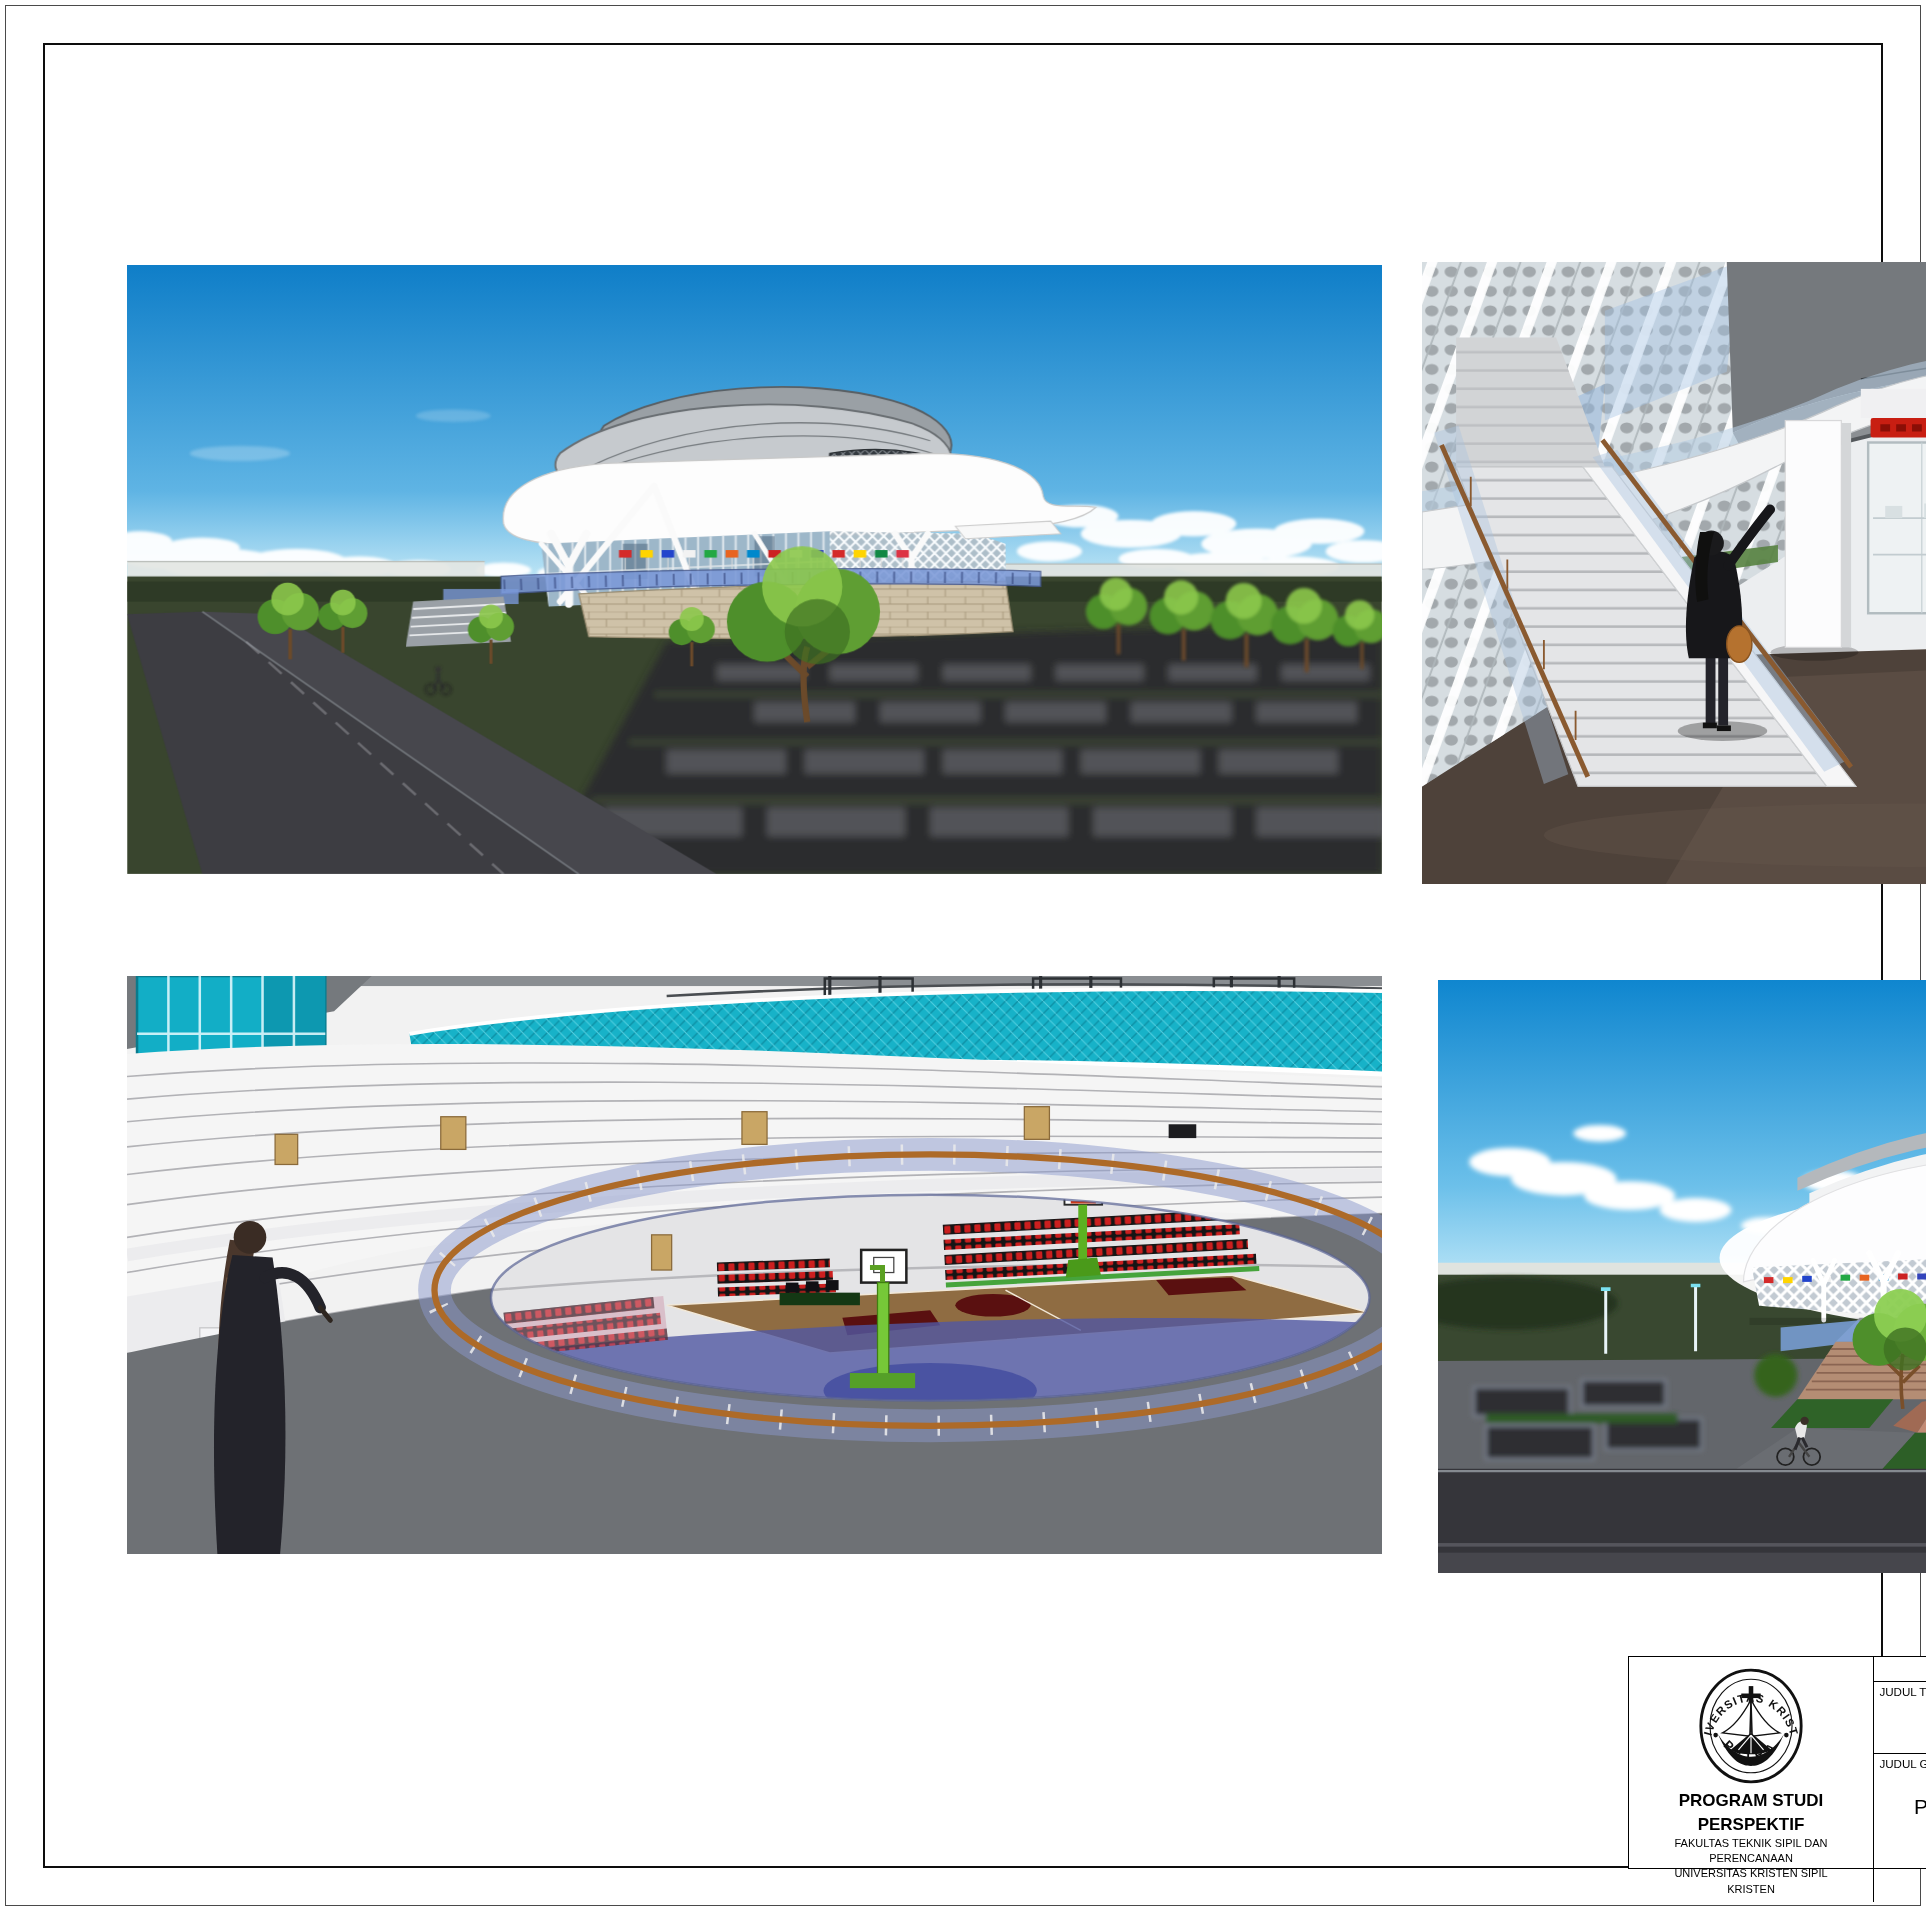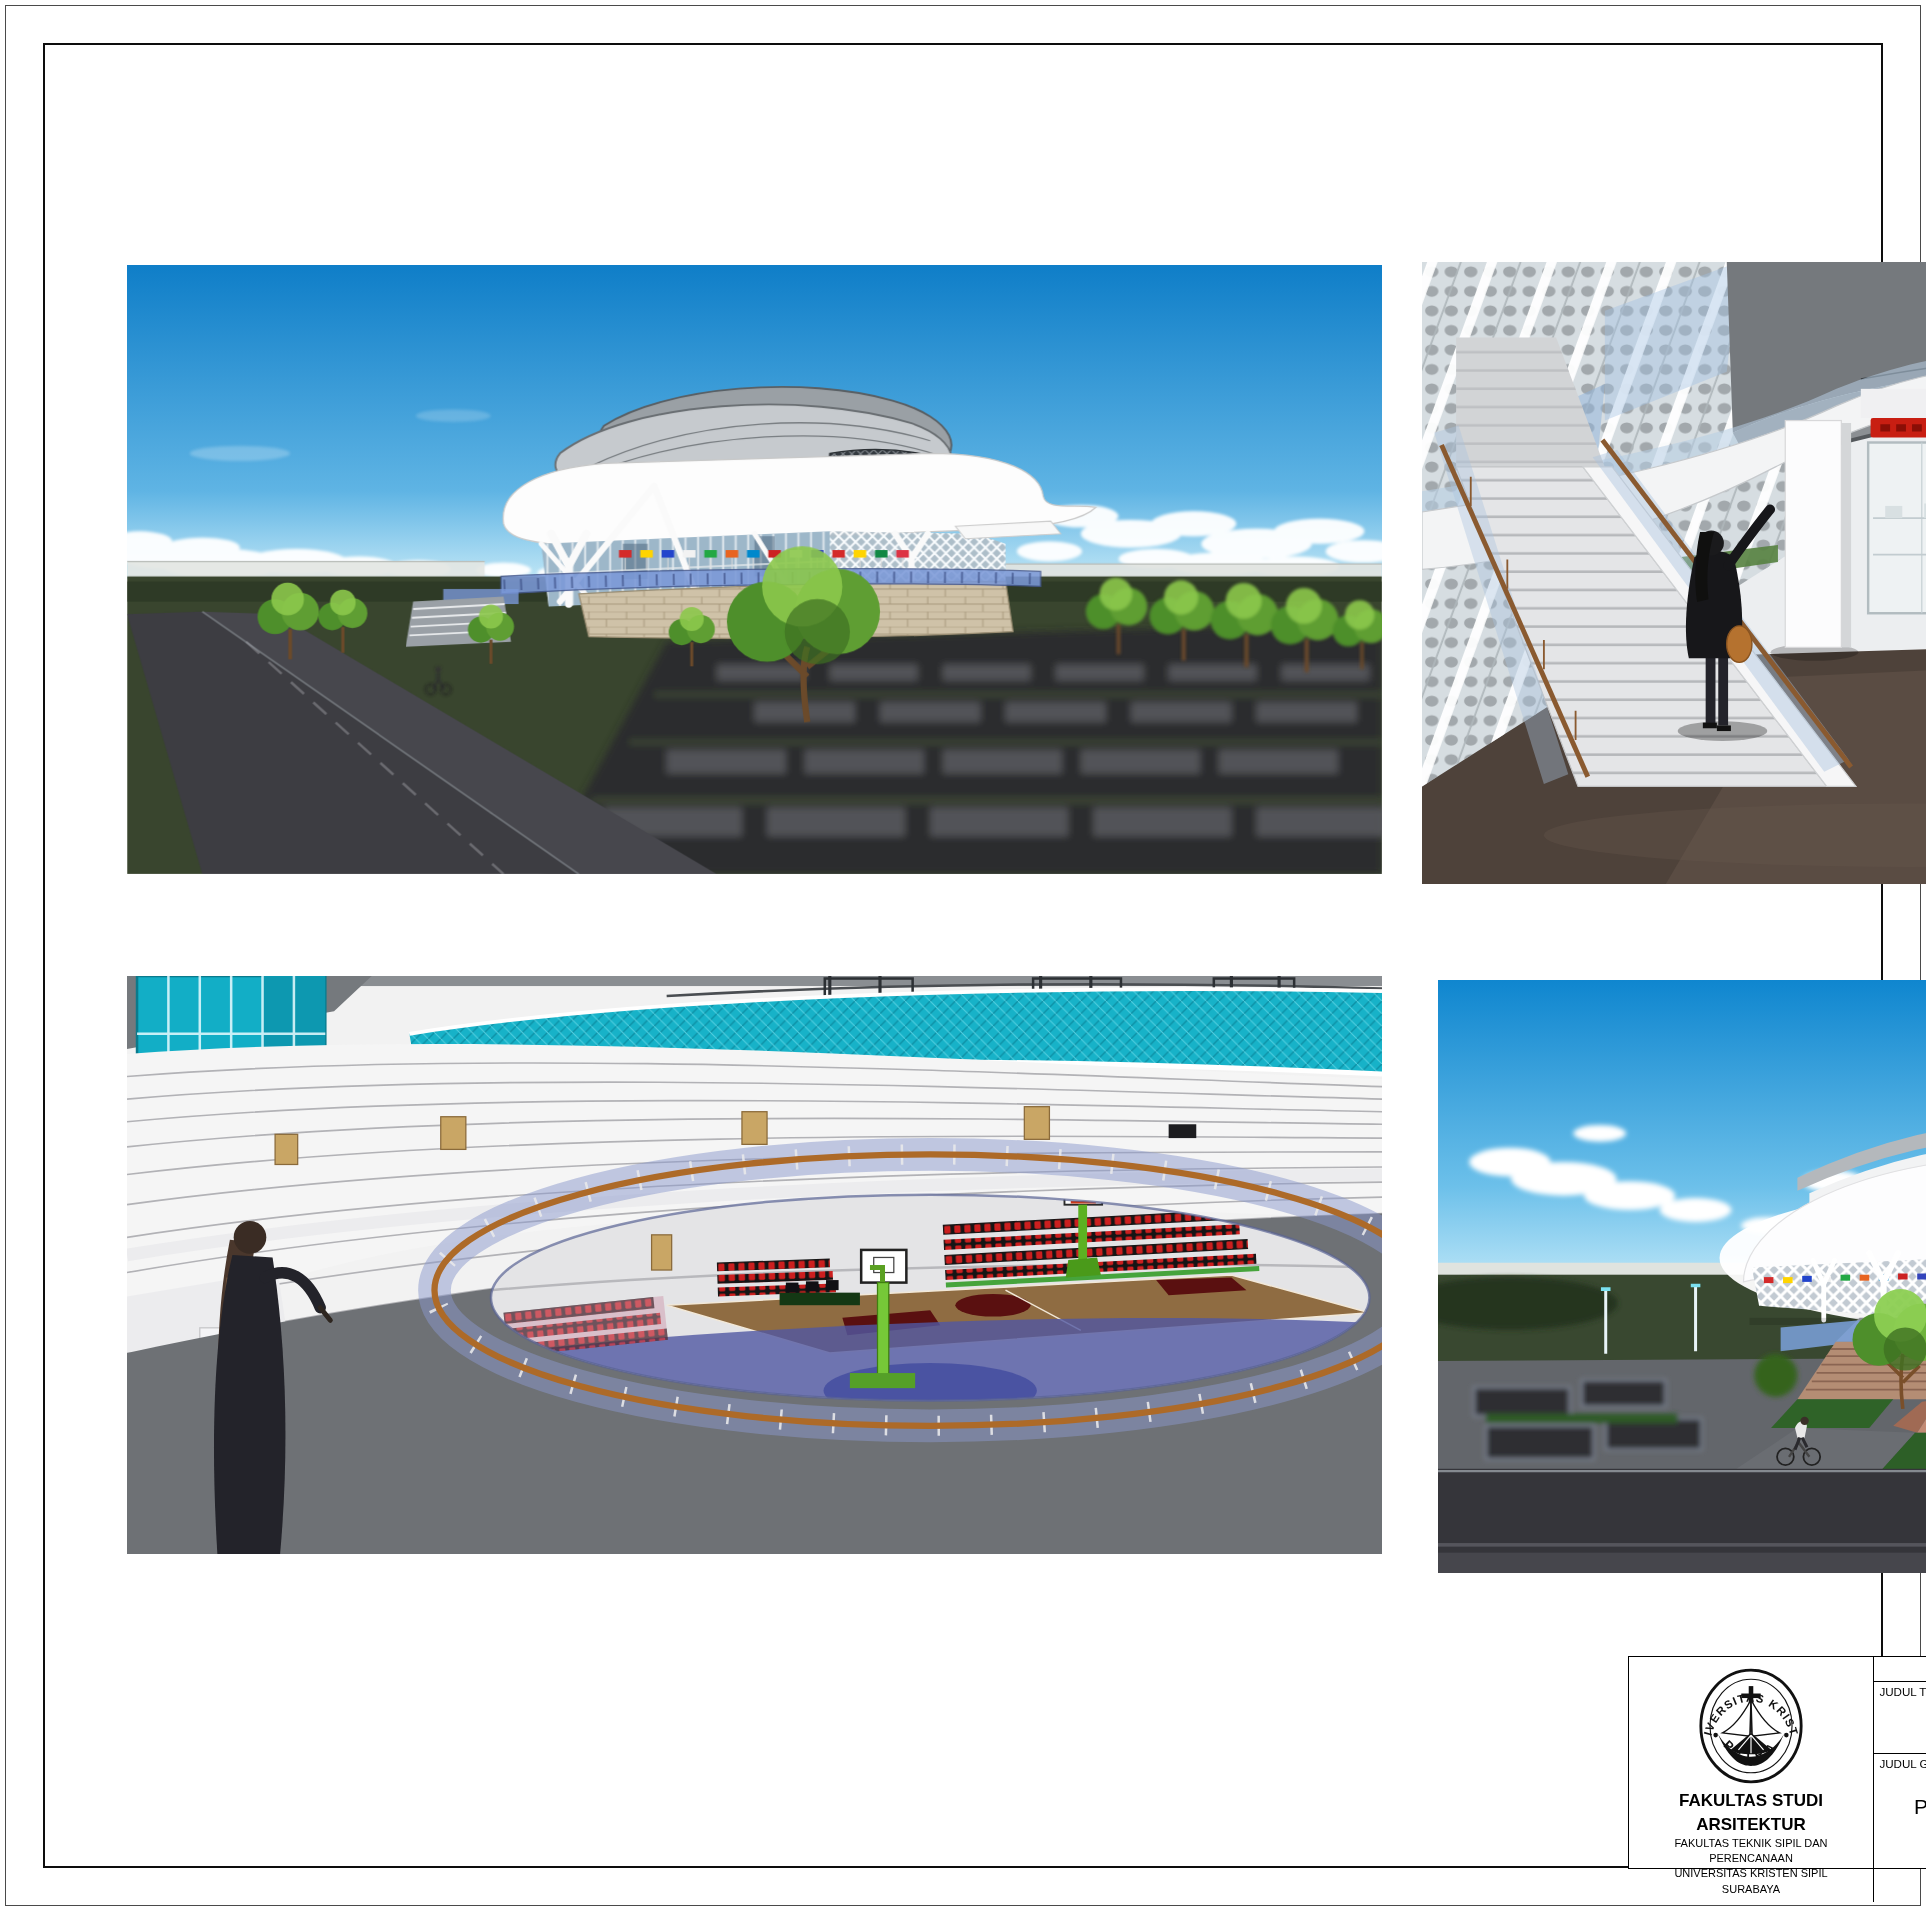--- a/index.html
+++ b/index.html
@@ -747,24 +747,24 @@
           <path d="M100,64 C84,94 66,114 50,122 L98,128 Z" fill="#ffffff" stroke="#111111" stroke-width="2.5"></path>
           <path d="M100,64 C116,94 134,114 150,122 L102,128 Z" fill="#ffffff" stroke="#111111" stroke-width="2.5"></path>
           <path d="M42,124 C60,154 84,164 100,164 C116,164 140,154 158,124 C138,170 118,180 100,180 C82,180 62,170 42,124 Z" fill="#111111"></path>
           <path d="M100,122 L64,152 C80,162 120,162 136,152 Z" fill="#111111"></path>
           <path d="M100,126 L78,152 M100,126 L100,158 M100,126 L122,152" stroke="#ffffff" stroke-width="2"></path>
           <circle cx="38" cy="126" r="4" fill="#111111"></circle>
             <circle cx="162" cy="126" r="4" fill="#111111"></circle>
         </g>
       </svg>
       <div class="tb-inst">
-        <div class="tb-inst-1">FAKULTAS STUDI ARSITEKTUR</div>
+        <div class="tb-inst-1">PROGRAM STUDI PERSPEKTIF</div>
         <div class="tb-inst-2">FAKULTAS TEKNIK SIPIL DAN PERENCANAAN</div>
         <div class="tb-inst-2">UNIVERSITAS KRISTEN SIPIL</div>
-        <div class="tb-inst-2">SURABAYA</div>
+        <div class="tb-inst-2">KRISTEN</div>
       </div>
     </div>
 
     <div class="tb-mid">
       <div class="tb-mid-header">TUGAS AKHIR - SEMESTER GENAP 2014/2015</div>
       <div class="tb-mid-judul">
         <div class="tb-label">JUDUL TUGAS</div>
         <div class="tb-title-lines">
           
           

